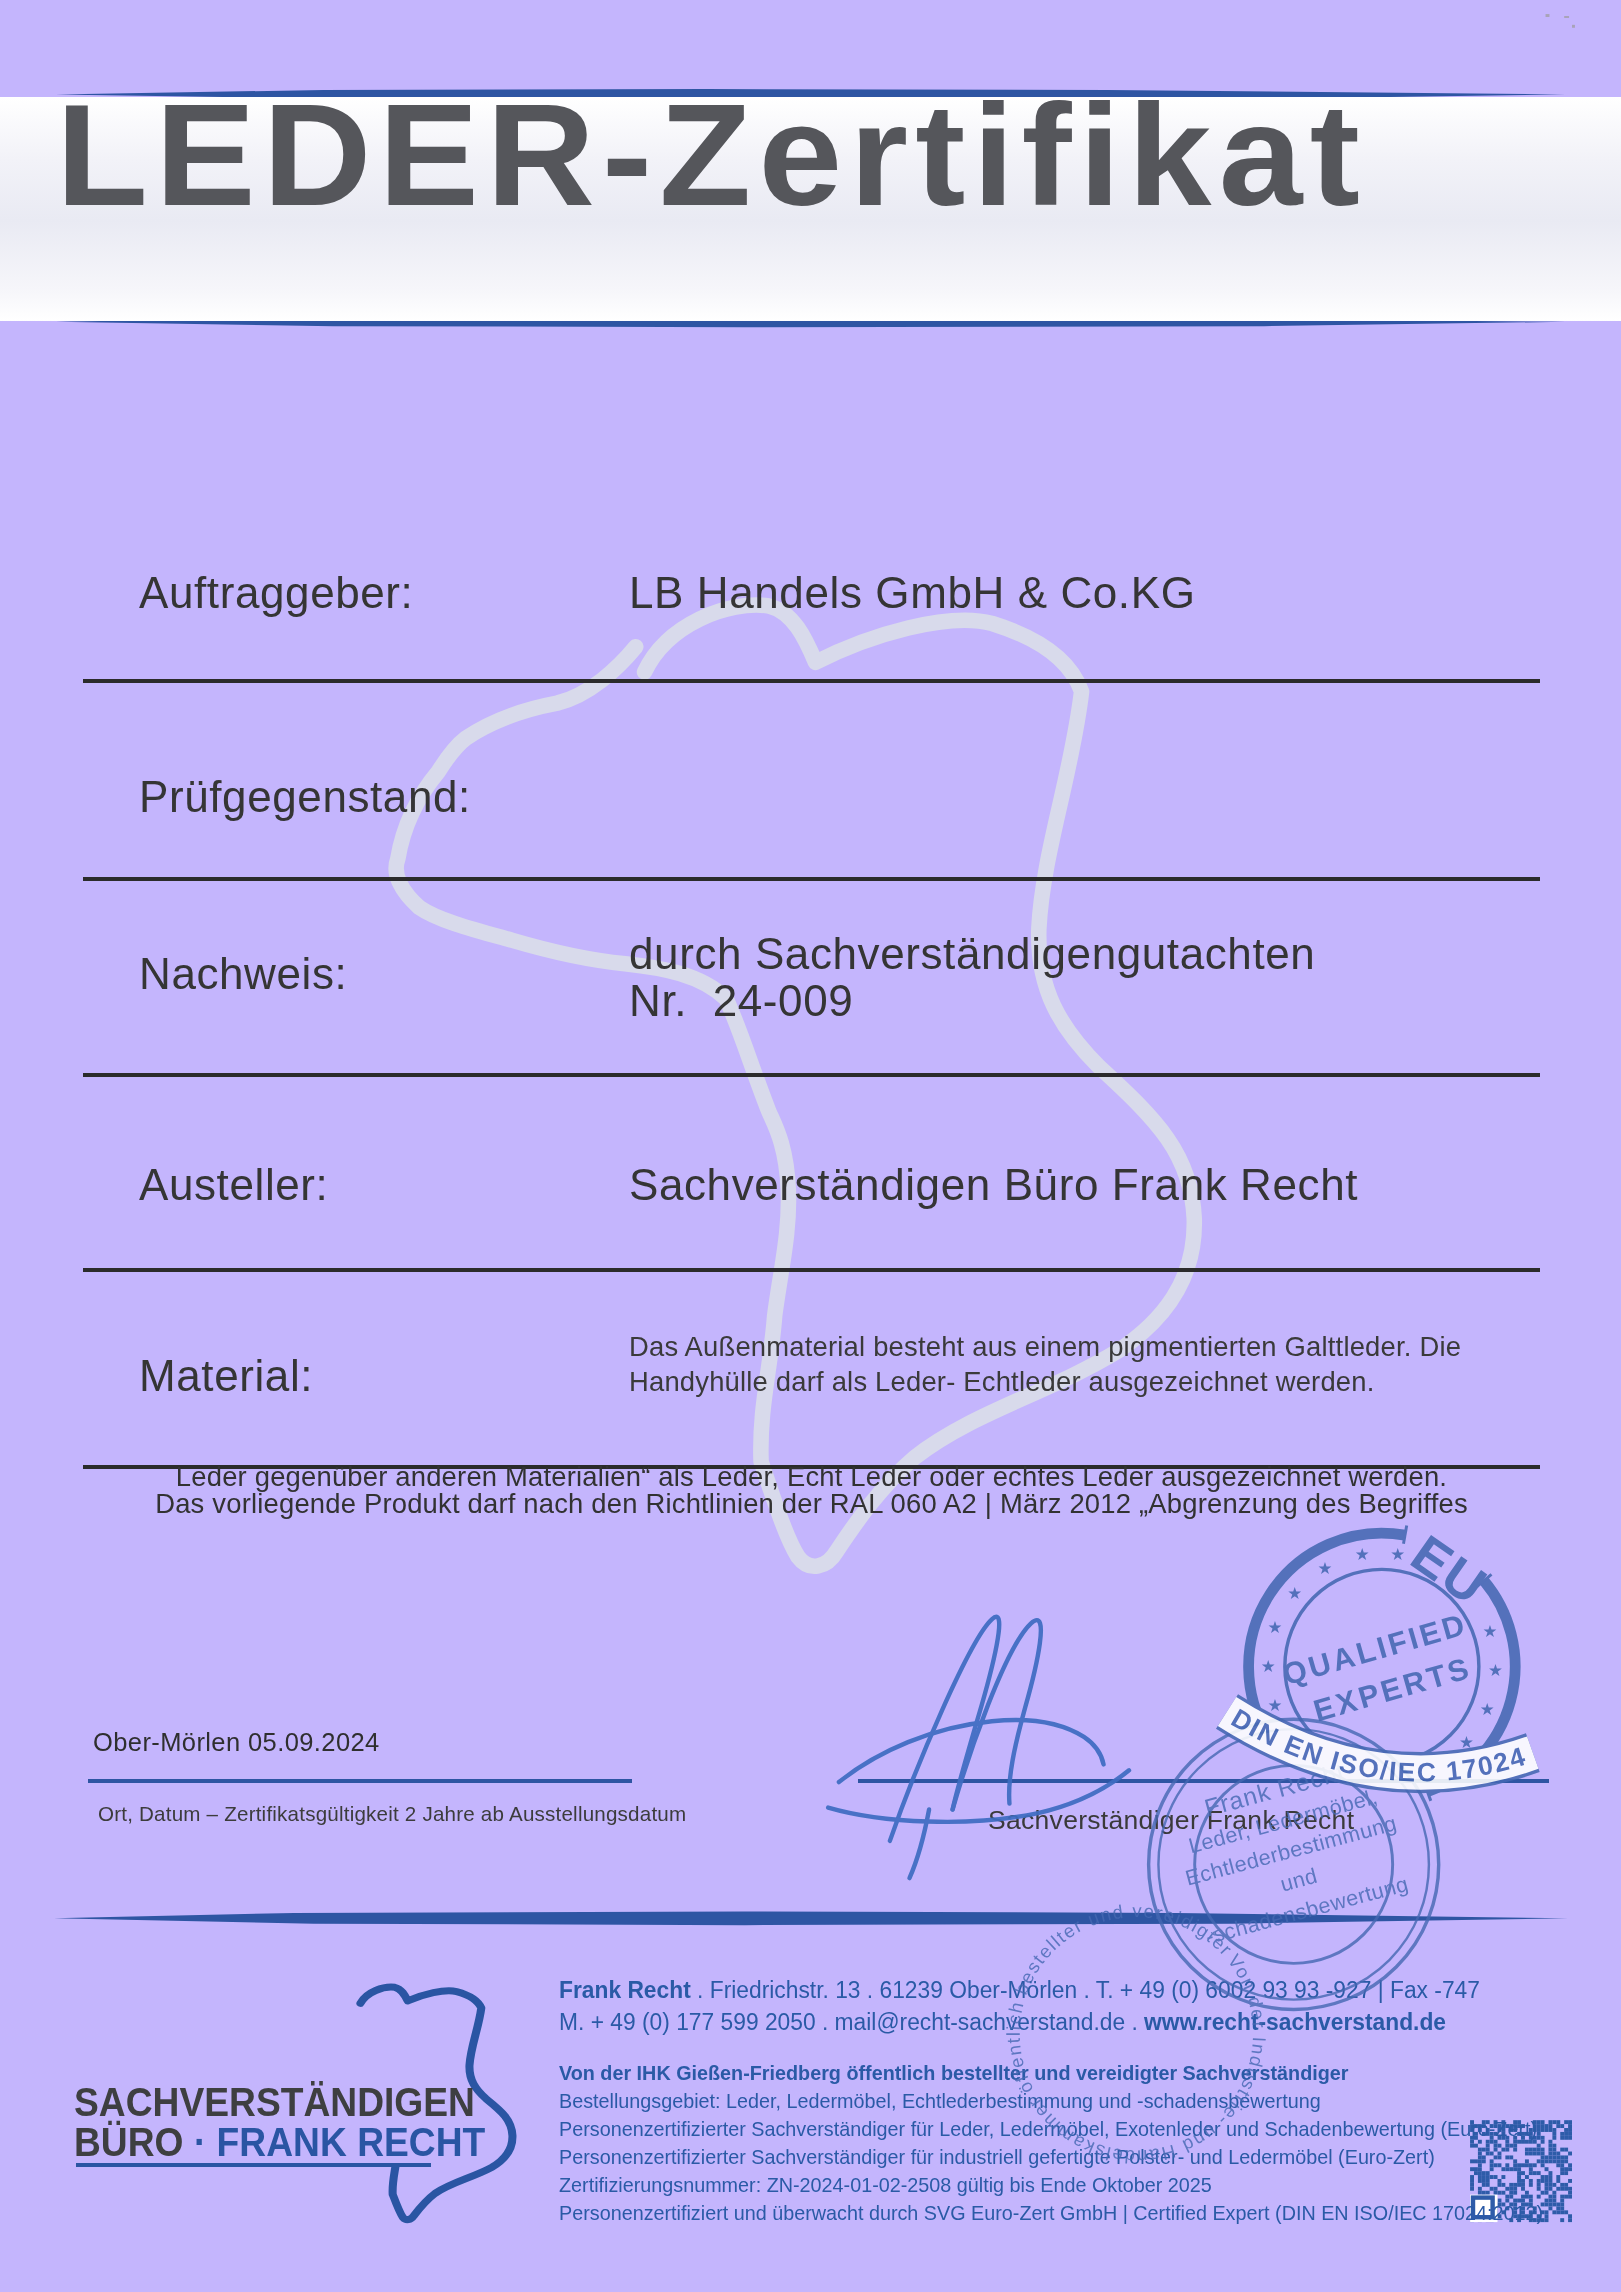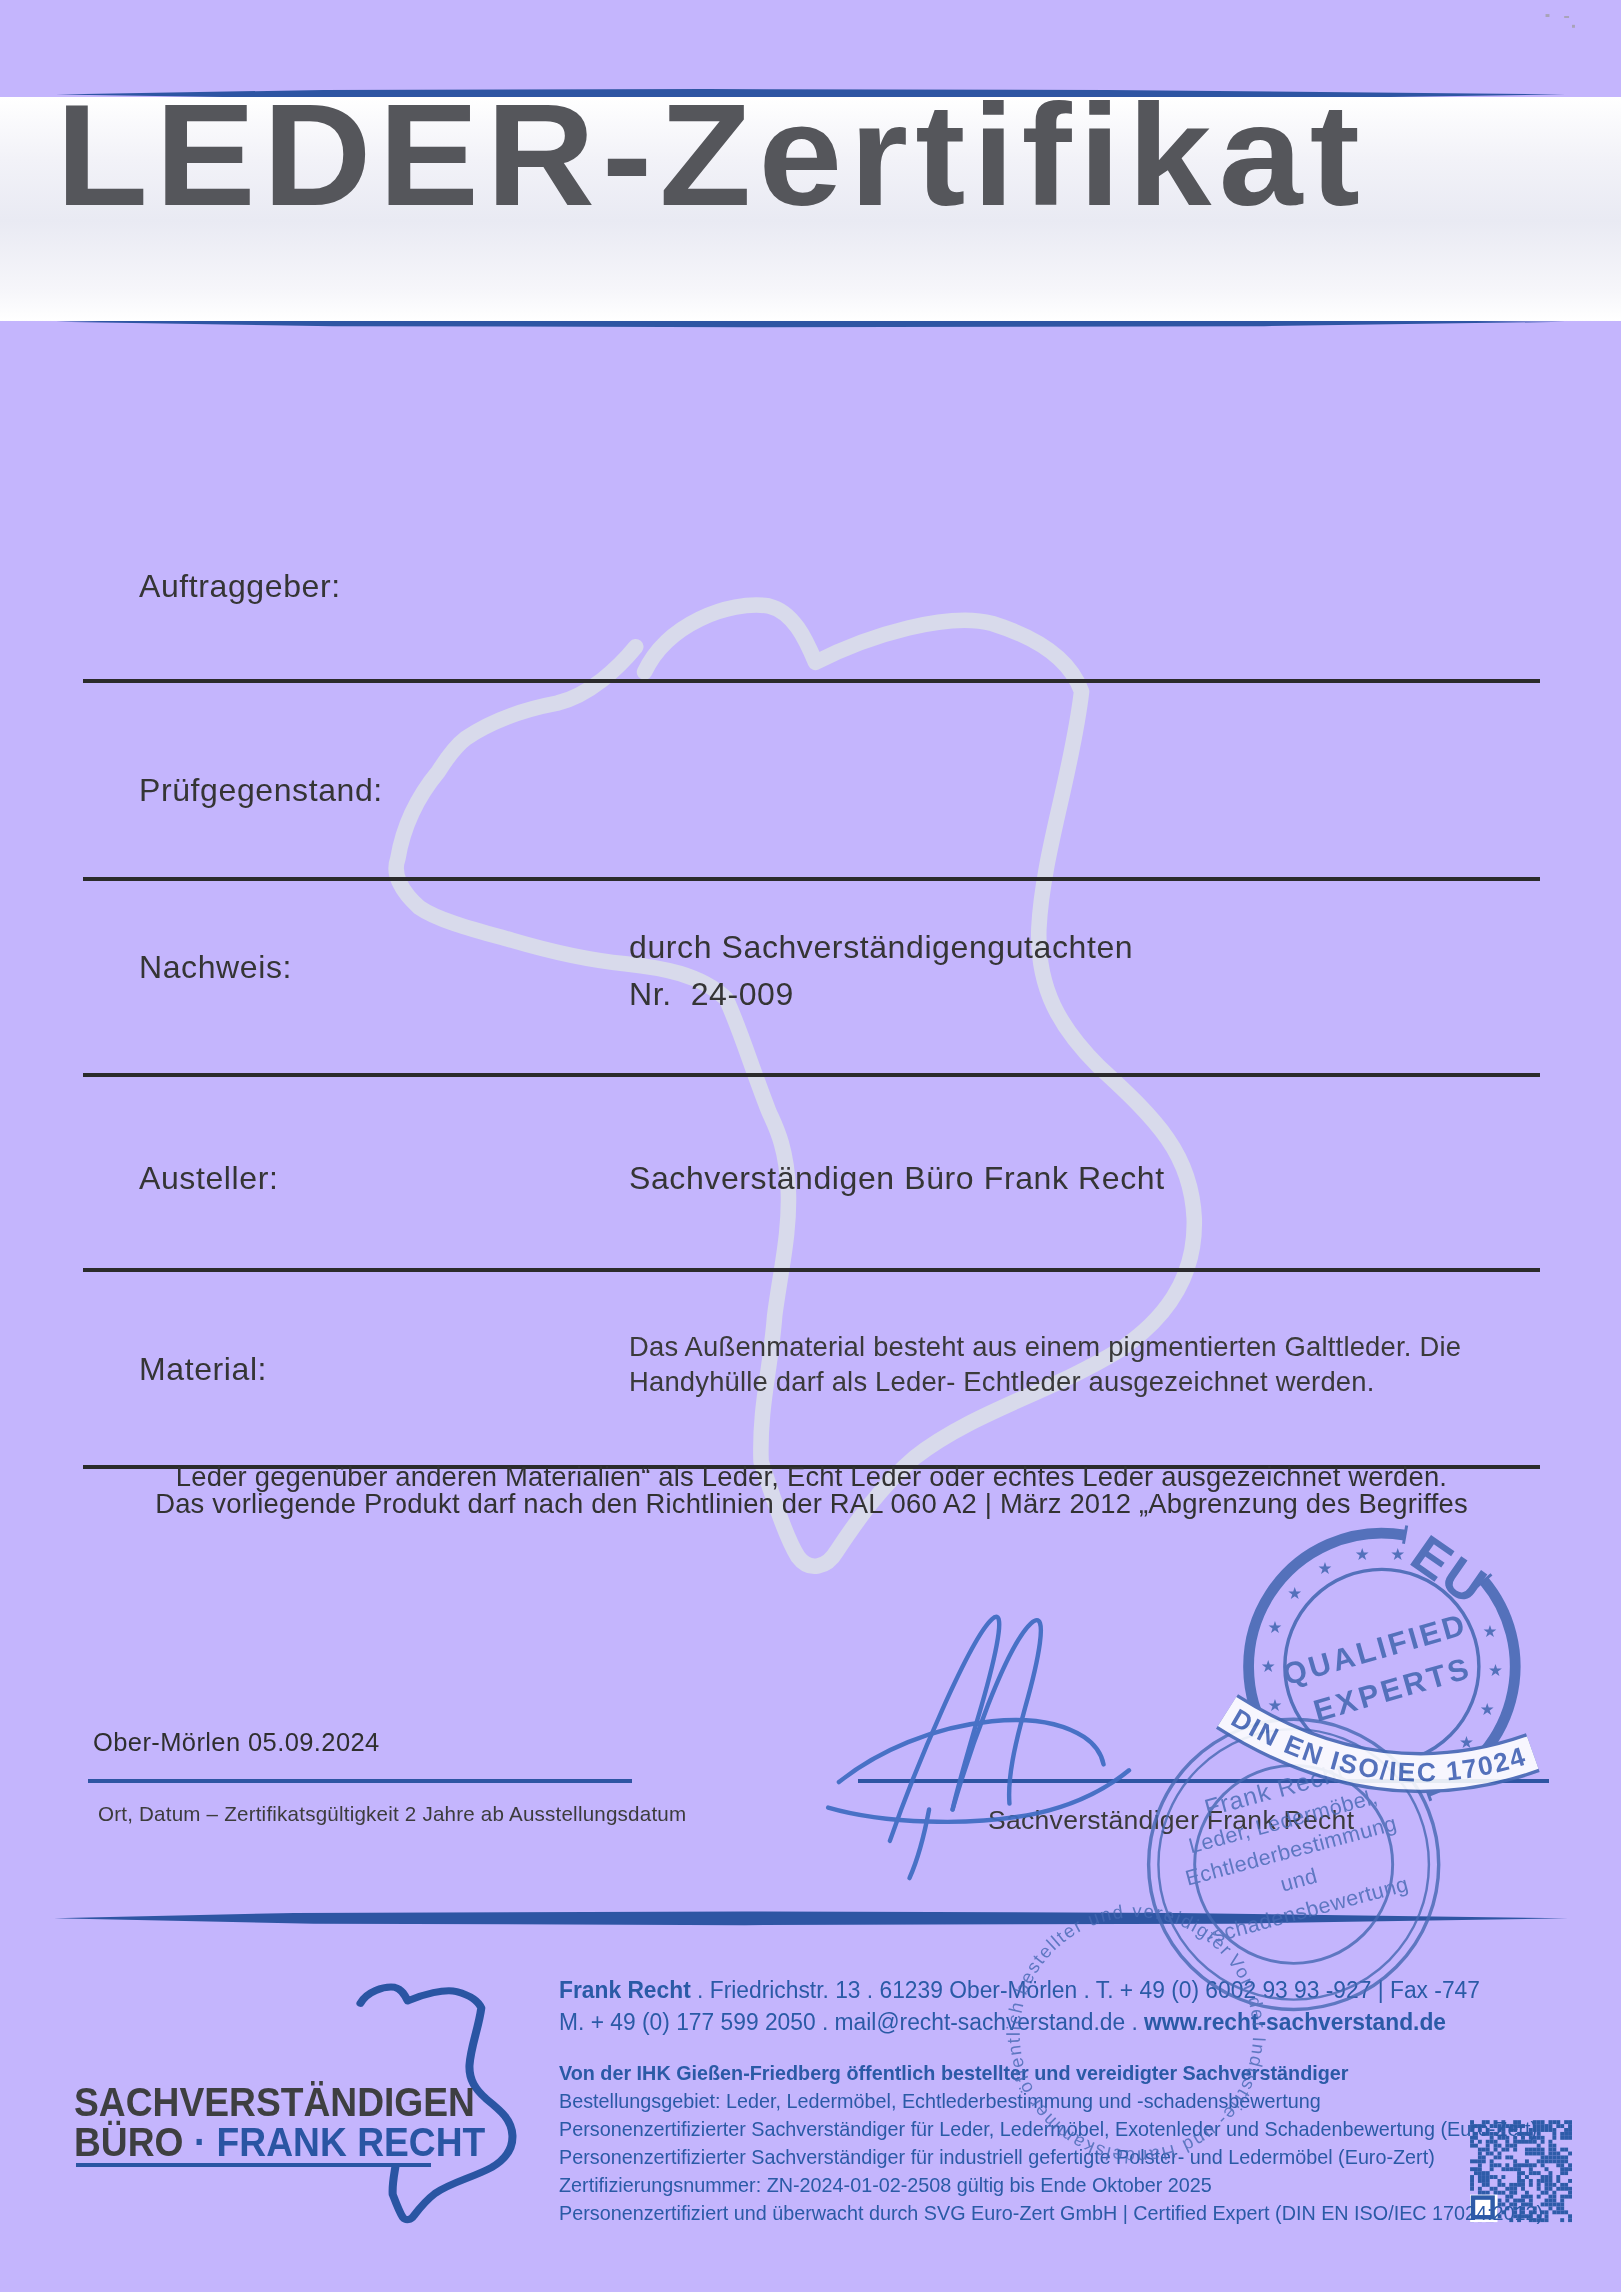--- a/index.html
+++ b/index.html
@@ -17,21 +17,21 @@
   .cert-title{
     position:absolute;left:56px;top:84px;width:1529px;
     font-size:144px;line-height:1;font-weight:bold;color:#55565b;
     letter-spacing:6.9px;white-space:nowrap;
     transform:scaleX(1.045);transform-origin:left top;
   }
 
   
   .rule{position:absolute;left:83px;width:1457px;height:3.9px;background:#2b2b2b;}
   .flabel,.fvalue{
-    position:absolute;font-size:32px;letter-spacing:0.6px;color:#353535;white-space:nowrap;
+    position:absolute;font-size:44px;letter-spacing:0.6px;color:#353535;white-space:nowrap;
   }
   .flabel{left:139px;}
   .fvalue{left:629px;}
   .fvalue-small{
     position:absolute;left:629px;font-size:27.4px;letter-spacing:0.2px;color:#3a3a3a;white-space:nowrap;
   }
   .statement{
     position:absolute;left:83px;width:1457px;text-align:center;
     font-size:27.4px;letter-spacing:0.2px;color:#323232;white-space:nowrap;
   }
@@ -513,20 +513,21 @@
       <rect x="1577" y="14" width="4" height="3"></rect>
       <rect x="1596" y="16" width="5" height="2"></rect>
       <rect x="1604" y="25" width="3" height="3"></rect>
     </g>
   </svg>
 
   <div class="band"></div>
   <div class="cert-title">LEDER-Zertifikat</div>
 
   <div class="flabel" style="top:568px;">Auftraggeber:</div>
+  <div class="fvalue" style="top:568px;">LB Handels GmbH &amp; Co.KG</div>
   <div class="rule" style="top:679px;"></div>
 
   <div class="flabel" style="top:772px;">Prüfgegenstand:</div>
   <div class="rule" style="top:877px;"></div>
 
   <div class="flabel" style="top:949px;">Nachweis:</div>
   <div class="fvalue" style="top:929px;">durch Sachverständigengutachten</div>
   <div class="fvalue" style="top:976px;">Nr.&nbsp; 24-009</div>
   <div class="rule" style="top:1073px;"></div>
 

